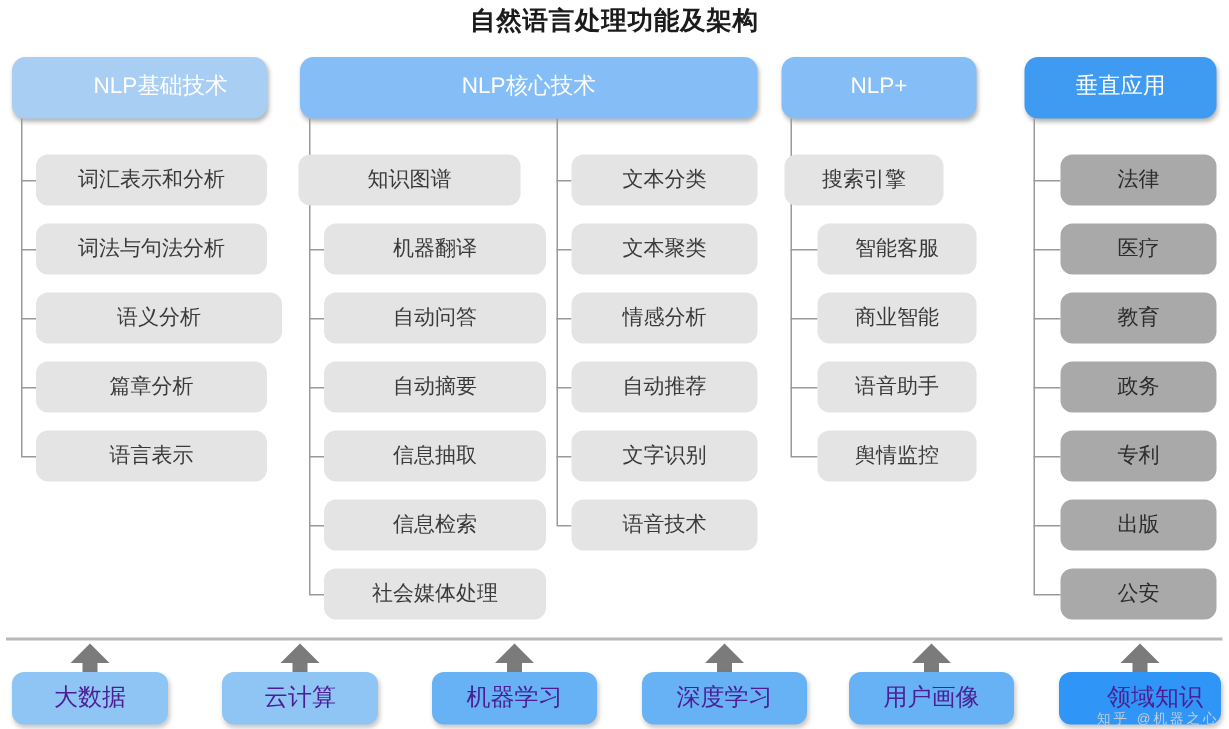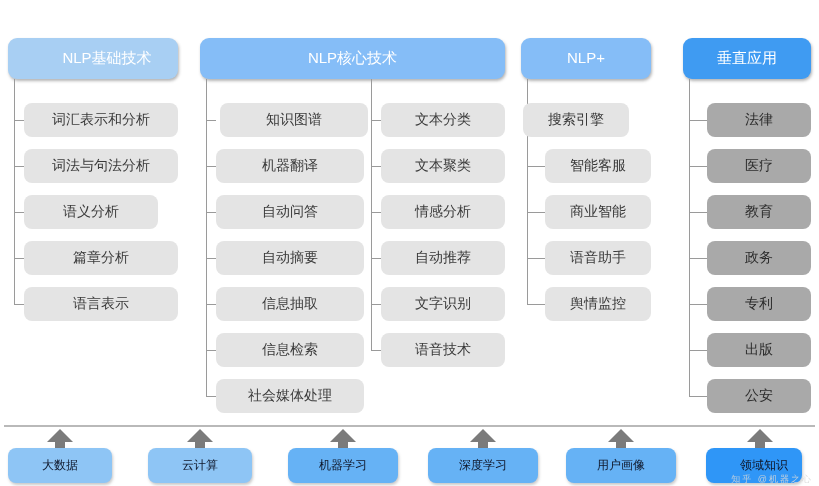--- a/index.html
+++ b/index.html
@@ -52,22 +52,22 @@
     border-radius:8px;
   }
   .leaf.dark{
     background:#a9a9a9;
     color:#2c2c2c;
   }
 
   
   .found{
     height:35px;
-    font-size:12px;
-    color:#0f172a;
+    font-size:16px;
+    color:#4c1d95;
     border-radius:8px;
     box-shadow:1px 2px 3px rgba(120,120,120,.4);
   }
   .found.f-light{background:#8ec5f5;}
   .found.f-mid{background:#66b2f5;}
   .found.f-strong{background:#2f96f7;}
 
   
   .vline{position:absolute;width:1px;background:#9a9a9a;}
   .hline{position:absolute;height:1px;background:#9a9a9a;}
@@ -89,37 +89,38 @@
   .wm{
     position:absolute;bottom:0px;right:6px;
     font-size:9px;color:#d8d8d8;opacity:.85;
     letter-spacing:2px;white-space:nowrap;
   }
 </style>
 </head>
 <body>
 
 <div id="stage">
+  <div class="title">自然语言处理功能及架构</div>
   <div id="layers">
       <div class="node hdr tone-light" style="left: 8px; top: 38px; width: 170px;">NLP基础技术</div>
       <div class="vline" style="left: 14px; top: 79px; height: 225px;"></div>
       <div class="hline" style="left: 14px; top: 120px; width: 10px;"></div>
       <div class="node leaf" style="left: 24px; top: 103px; width: 154px;">词汇表示和分析</div>
       <div class="hline" style="left: 14px; top: 166px; width: 10px;"></div>
       <div class="node leaf" style="left: 24px; top: 149px; width: 154px;">词法与句法分析</div>
       <div class="hline" style="left: 14px; top: 212px; width: 10px;"></div>
-      <div class="node leaf" style="left: 24px; top: 195px; width: 134px;">语义分析</div>
+      <div class="node leaf" style="left: 24px; top: 195px; width: 164px;">语义分析</div>
       <div class="hline" style="left: 14px; top: 258px; width: 10px;"></div>
       <div class="node leaf" style="left: 24px; top: 241px; width: 154px;">篇章分析</div>
       <div class="hline" style="left: 14px; top: 304px; width: 10px;"></div>
       <div class="node leaf" style="left: 24px; top: 287px; width: 154px;">语言表示</div>
       <div class="node hdr tone-mid" style="left: 200px; top: 38px; width: 305px;">NLP核心技术</div>
       <div class="vline" style="left: 206px; top: 79px; height: 317px;"></div>
       <div class="hline" style="left: 206px; top: 120px; width: 10px;"></div>
-      <div class="node leaf" style="left: 220px; top: 103px; width: 148px;">知识图谱</div>
+      <div class="node leaf" style="left: 199px; top: 103px; width: 148px;">知识图谱</div>
       <div class="hline" style="left: 206px; top: 166px; width: 10px;"></div>
       <div class="node leaf" style="left: 216px; top: 149px; width: 148px;">机器翻译</div>
       <div class="hline" style="left: 206px; top: 212px; width: 10px;"></div>
       <div class="node leaf" style="left: 216px; top: 195px; width: 148px;">自动问答</div>
       <div class="hline" style="left: 206px; top: 258px; width: 10px;"></div>
       <div class="node leaf" style="left: 216px; top: 241px; width: 148px;">自动摘要</div>
       <div class="hline" style="left: 206px; top: 304px; width: 10px;"></div>
       <div class="node leaf" style="left: 216px; top: 287px; width: 148px;">信息抽取</div>
       <div class="hline" style="left: 206px; top: 350px; width: 10px;"></div>
       <div class="node leaf" style="left: 216px; top: 333px; width: 148px;">信息检索</div>
@@ -189,16 +190,16 @@
       <div class="node found f-mid" style="left: 428px; top: 448px; width: 110px;">深度学习</div>
       <div class="arrow" style="left: 608px; top: 429px;">
         <div class="head"></div>
         <div class="stem"></div>
       </div>
       <div class="node found f-mid" style="left: 566px; top: 448px; width: 110px;">用户画像</div>
       <div class="arrow" style="left: 747px; top: 429px;">
         <div class="head"></div>
         <div class="stem"></div>
       </div>
-      <div class="node found f-strong" style="left: 706px; top: 448px; width: 96px; padding-left: 20px;">领域知识</div>
+      <div class="node found f-strong" style="left: 706px; top: 448px; width: 108px; padding-left: 20px;">领域知识</div>
     </div>
   <div class="wm">知乎 @机器之心</div>
 </div>
 
 </body></html>

